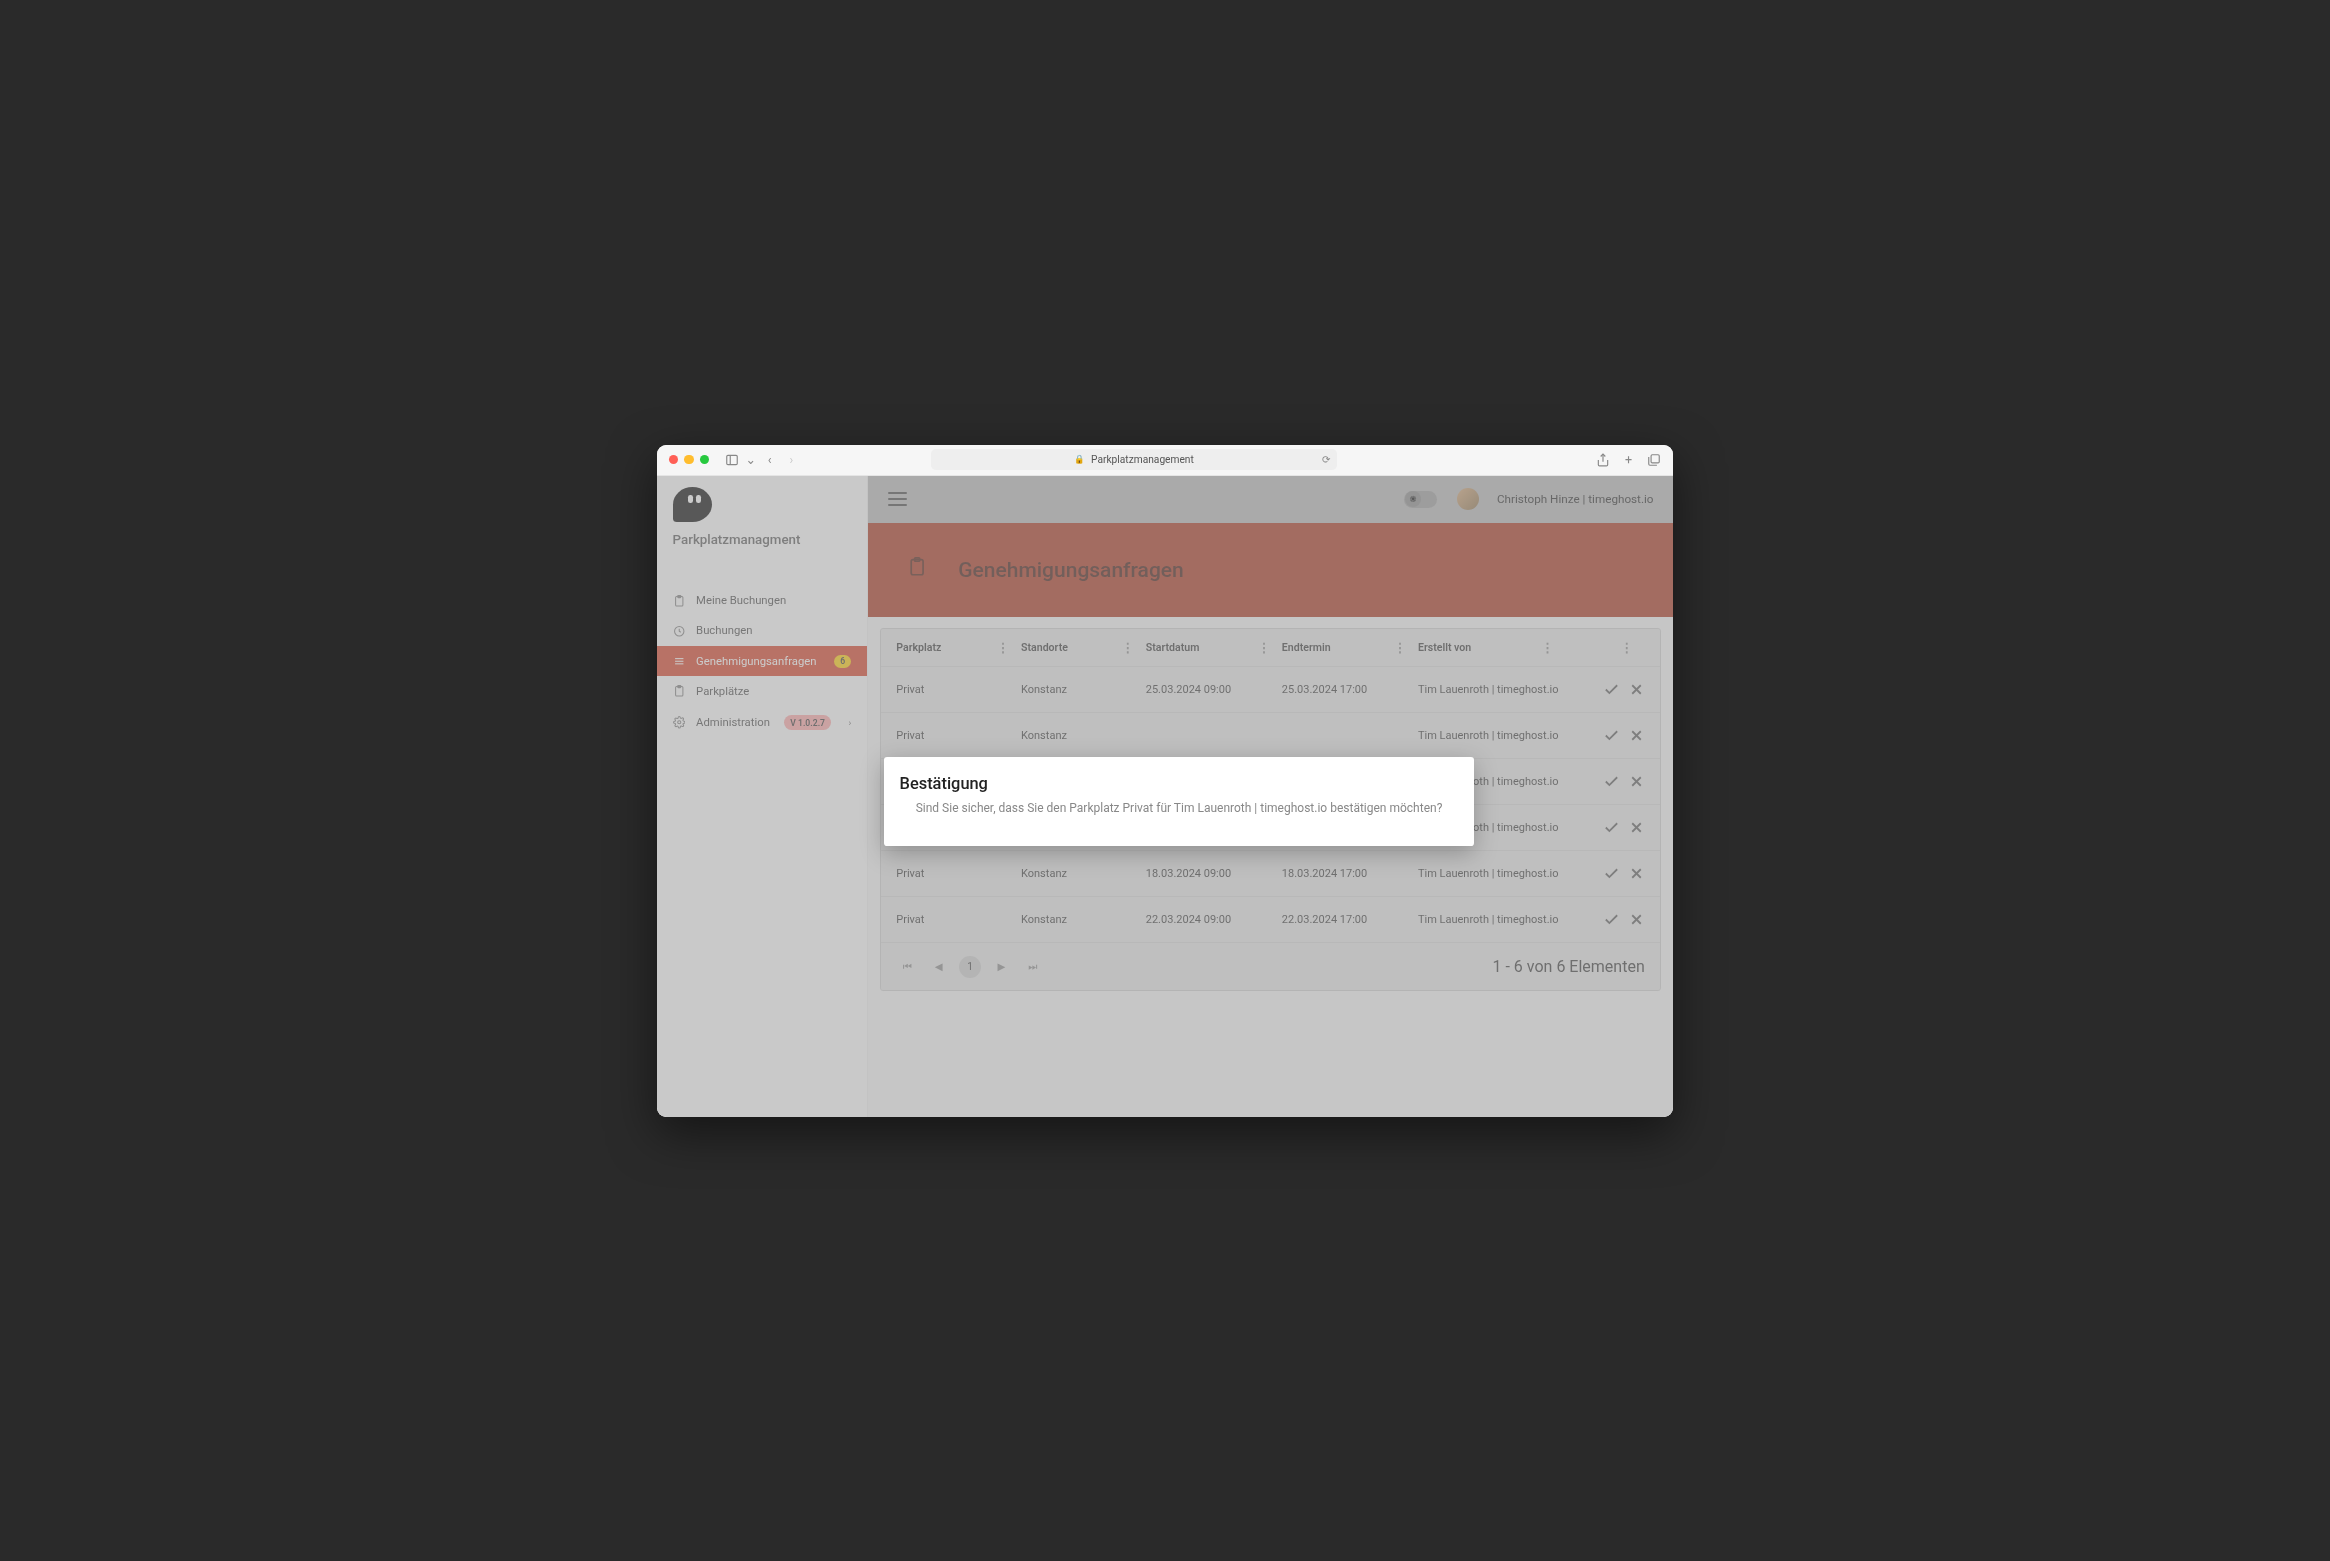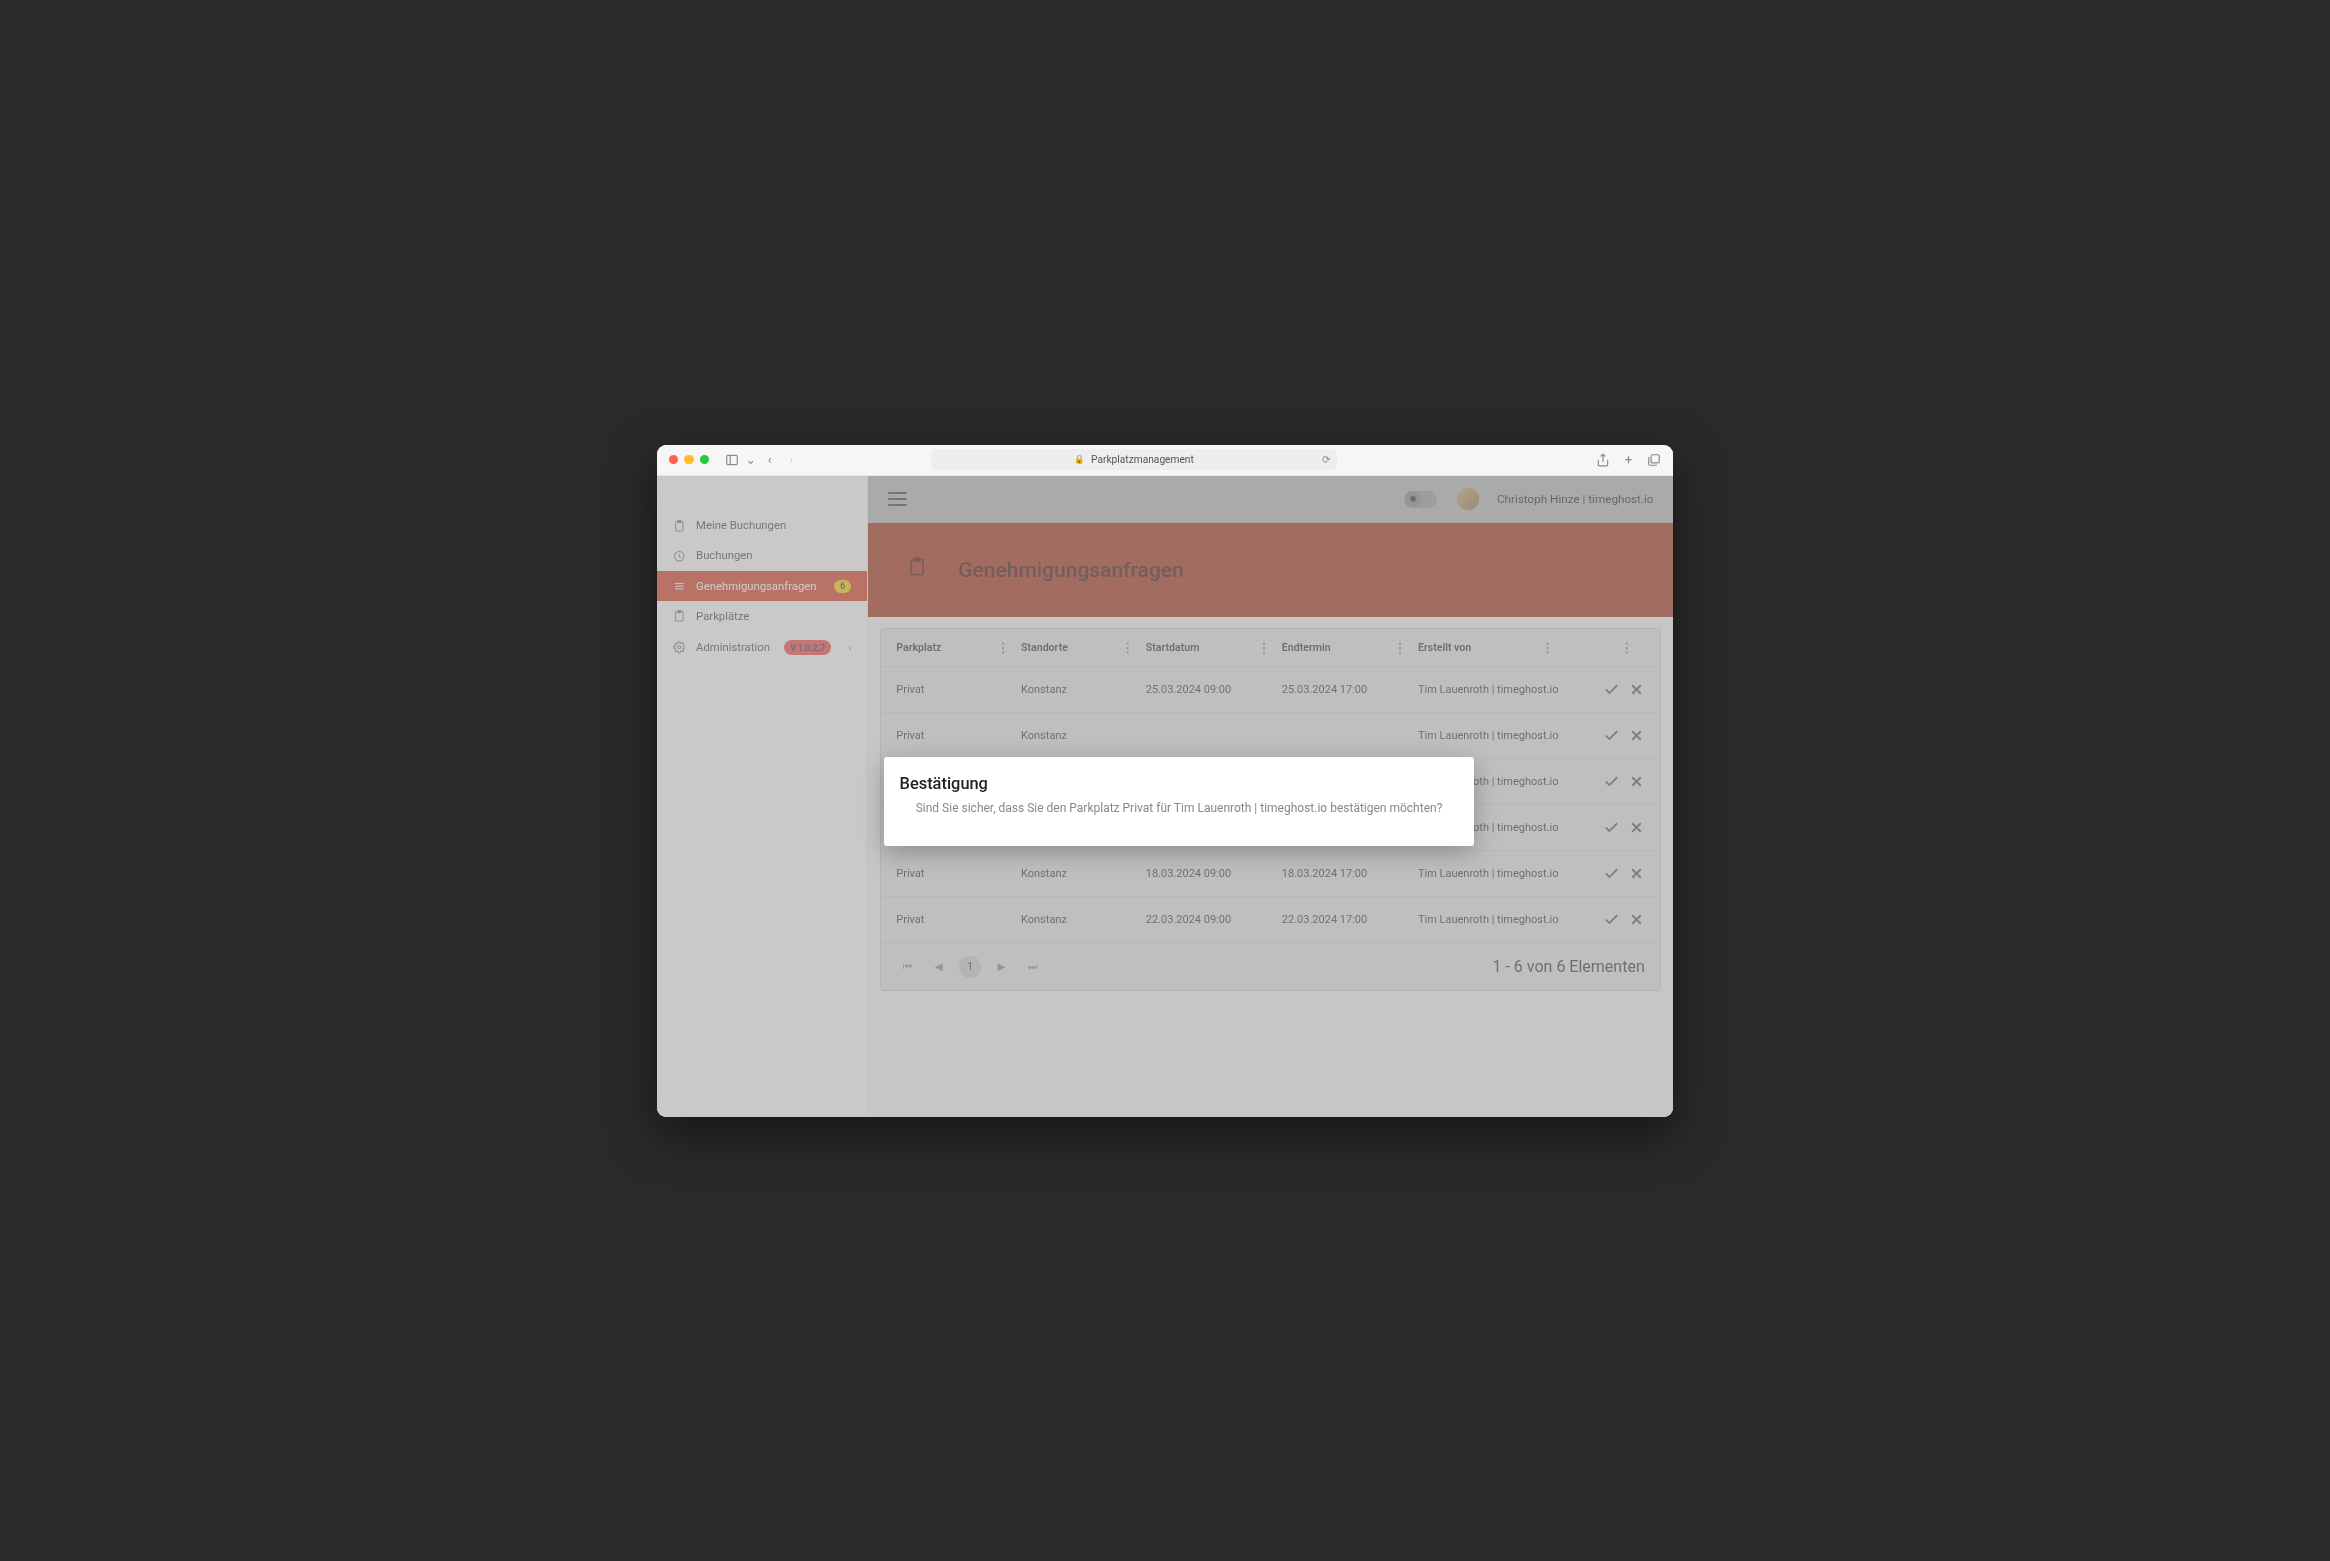--- a/index.html
+++ b/index.html
@@ -24,21 +24,21 @@
 .logo::before,.logo::after { content:''; position:absolute; width:4.7px; height:7.8px; background:#fff; border-radius:2.3px; top:7.8px; }
 .logo::before { left:15.6px; } .logo::after { left:23.5px; }
 .app-name { font-size:13.3px; color:#555; font-weight:500; }
 .nav { margin-top:23.5px; }
 .nav-item { display:flex; align-items:center; gap:11px; padding:8.6px 15.6px; font-size:11.3px; color:#444; cursor:pointer; position:relative; }
 .nav-item.active { background:#d63b1f; color:#fff; }
 .nav-item.active .badge { background:#ffcc00; color:#333; }
 .nav-icon { width:12.5px; height:12.5px; display:flex; align-items:center; justify-content:center; opacity:.7; }
 .nav-item.active .nav-icon { opacity:1; }
 .badge { background:#ffcc00; color:#333; font-size:8.6px; font-weight:600; padding:1.6px 6.3px; border-radius:7.8px; margin-left:auto; }
-.ver-badge { background:#ef4444; color:#333; font-size:8.6px; font-weight:600; padding:2.3px 6.3px; border-radius:7.8px; margin-left:auto; }
+.ver-badge { background:#fca5a5; color:#333; font-size:8.6px; font-weight:600; padding:2.3px 6.3px; border-radius:7.8px; margin-left:auto; }
 .chev { margin-left:6.3px; font-size:9.4px; color:#666; }
 .main { flex:1; background:#f3f3f3; overflow:auto; position:relative; }
 .topbar { height:47px; background:#b5b5b5; display:flex; align-items:center; padding:0 19.5px; gap:11.7px; }
 .hamburger { width:19px; height:14px; display:flex; flex-direction:column; justify-content:space-between; cursor:pointer; }
 .hamburger span { height:2.3px; background:#444; border-radius:1.6px; }
 .theme-toggle { margin-left:auto; width:33px; height:17px; background:#999; border-radius:8.6px; position:relative; cursor:pointer; }
 .theme-toggle .knob { width:15.6px; height:15.6px; background:radial-gradient(circle at center,#555 30%,#888 30%); border-radius:50%; position:absolute; left:0.8px; top:0.8px; display:flex; align-items:center; justify-content:center; font-size:8.6px; }
 .avatar { width:22px; height:22px; border-radius:50%; background:linear-gradient(135deg,#d4a574,#8b6f47); margin-left:7.8px; }
 .user-name { font-size:11.7px; color:#222; margin-left:6.3px; }
 .hero { background:#a72d15; height:94px; display:flex; align-items:center; padding:0 39px; gap:31px; color:#4a1408; }
@@ -106,20 +106,24 @@
           <svg viewBox="0 0 24 24" fill="none" stroke="currentColor" stroke-width="2">
             <rect x="7" y="3" width="14" height="14" rx="2"></rect>
             <path d="M3 7v12a2 2 0 002 2h12"></path>
           </svg>
         </div>
     </div>
   </div>
 
   <div class="body">
     <div class="sidebar">
+      <div class="logo-area">
+        <div class="logo"></div>
+        <div class="app-name">Parkplatzmanagment</div>
+      </div>
       <div class="nav" id="nav">
           <div class="nav-item">
             <span class="nav-icon">
               <svg viewBox="0 0 24 24" fill="none" stroke="currentColor" stroke-width="2">
                 <rect x="5" y="3" width="14" height="18" rx="2"></rect>
                 <rect x="9" y="1" width="6" height="4" rx="1"></rect>
               </svg>
             </span>
             <span>Meine Buchungen</span>
           </div>

